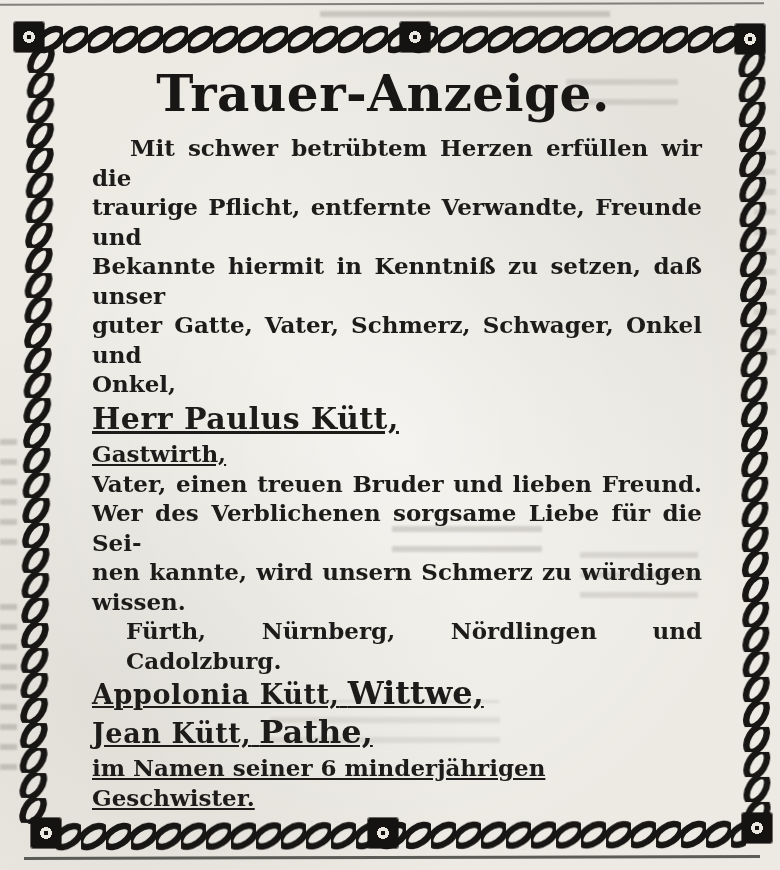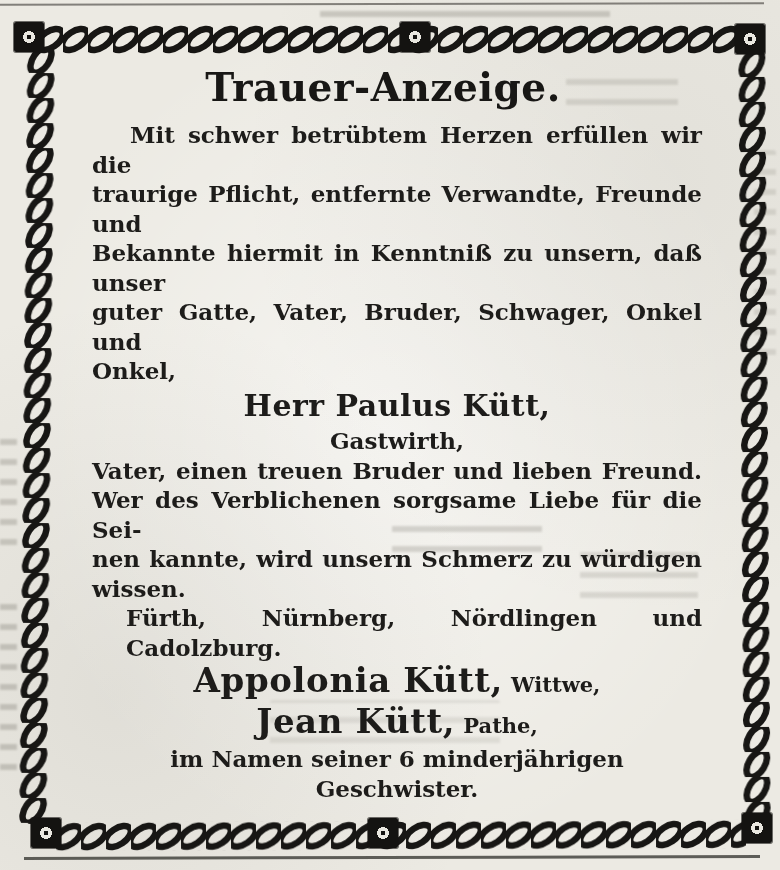--- a/index.html
+++ b/index.html
@@ -36,33 +36,33 @@
   .ros-tmid{left:400px;top:22px;}
   .ros-tr{left:735px;top:24px;}
   .ros-bl{left:31px;top:818px;}
   .ros-bmid{left:368px;top:818px;}
   .ros-br{left:742px;top:813px;}
 
   
   .content{position:absolute;left:64px;top:60px;width:638px;}
   .title{
     margin:4px 0 10px 0;text-align:center;
-    font-size:39px;font-weight:bold;letter-spacing:.5px;color:#181715;
+    font-size:50px;font-weight:bold;letter-spacing:.5px;color:#181715;
   }
   .ln{font-size:23px;font-weight:bold;line-height:29.5px;white-space:nowrap;color:#1d1c1a;margin-left:28px;}
   .jl{white-space:normal;text-align:justify;text-align-last:justify;}
   .ind{text-indent:38px;}
-  .ctr{text-align:center;white-space:normal;}
+  .ctr{text-align:left;white-space:normal;text-decoration:underline;}
   .pad1{padding-left:28px;}
   .pad2{padding-left:34px;}
   .name-line{font-size:30px;line-height:40px;letter-spacing:.5px;}
   .occ-line{line-height:30px;}
   .sig{line-height:36px;}
-  .signame{font-size:34px;font-weight:bold;letter-spacing:.6px;}
-  .sigrel{font-size:21px;font-weight:bold;}
+  .signame{font-size:27px;font-weight:bold;letter-spacing:.6px;}
+  .sigrel{font-size:32px;font-weight:bold;}
 
   
   .smudge{
     position:absolute;opacity:.20;filter:blur(1.3px);border-radius:3px;
     background:repeating-linear-gradient(0deg,transparent 0 5px,#7b786f 5px 11px,transparent 11px 20px);
   }
   .s1{top:7px;left:320px;width:290px;height:15px;opacity:.30;}
   .s2{top:66px;left:566px;width:112px;height:44px;}
   .s3{top:515px;left:392px;width:150px;height:42px;opacity:.26;}
   .s4{top:545px;left:580px;width:118px;height:58px;}
@@ -134,22 +134,22 @@
   <div class="rosette ros-tr"></div>
   <div class="rosette ros-bl"></div>
   <div class="rosette ros-bmid"></div>
   <div class="rosette ros-br"></div>
 
   <div class="content">
     <h1 class="title">Trauer-Anzeige.</h1>
 
     <div class="ln jl ind">Mit schwer betrübtem Herzen erfüllen wir die</div>
     <div class="ln jl">traurige Pflicht, entfernte Verwandte, Freunde und</div>
-    <div class="ln jl">Bekannte hiermit in Kenntniß zu unsern, daß unser</div>
-    <div class="ln jl">guter Gatte, Vater, Bruder, Schwager, Onkel und</div>
+    <div class="ln jl">Bekannte hiermit in Kenntniß zu setzen, daß unser</div>
+    <div class="ln jl">guter Gatte, Vater, Schmerz, Schwager, Onkel und</div>
     <div class="ln">Onkel,</div>
 
     <div class="ln ctr name-line">Herr Paulus Kütt,</div>
     <div class="ln ctr occ-line">Gastwirth,</div>
 
 
     <div class="ln jl">Vater, einen treuen Bruder und lieben Freund.</div>
     <div class="ln jl">Wer des Verblichenen sorgsame Liebe für die Sei-</div>
     <div class="ln jl">nen kannte, wird unsern Schmerz zu würdigen wissen.</div>
 

